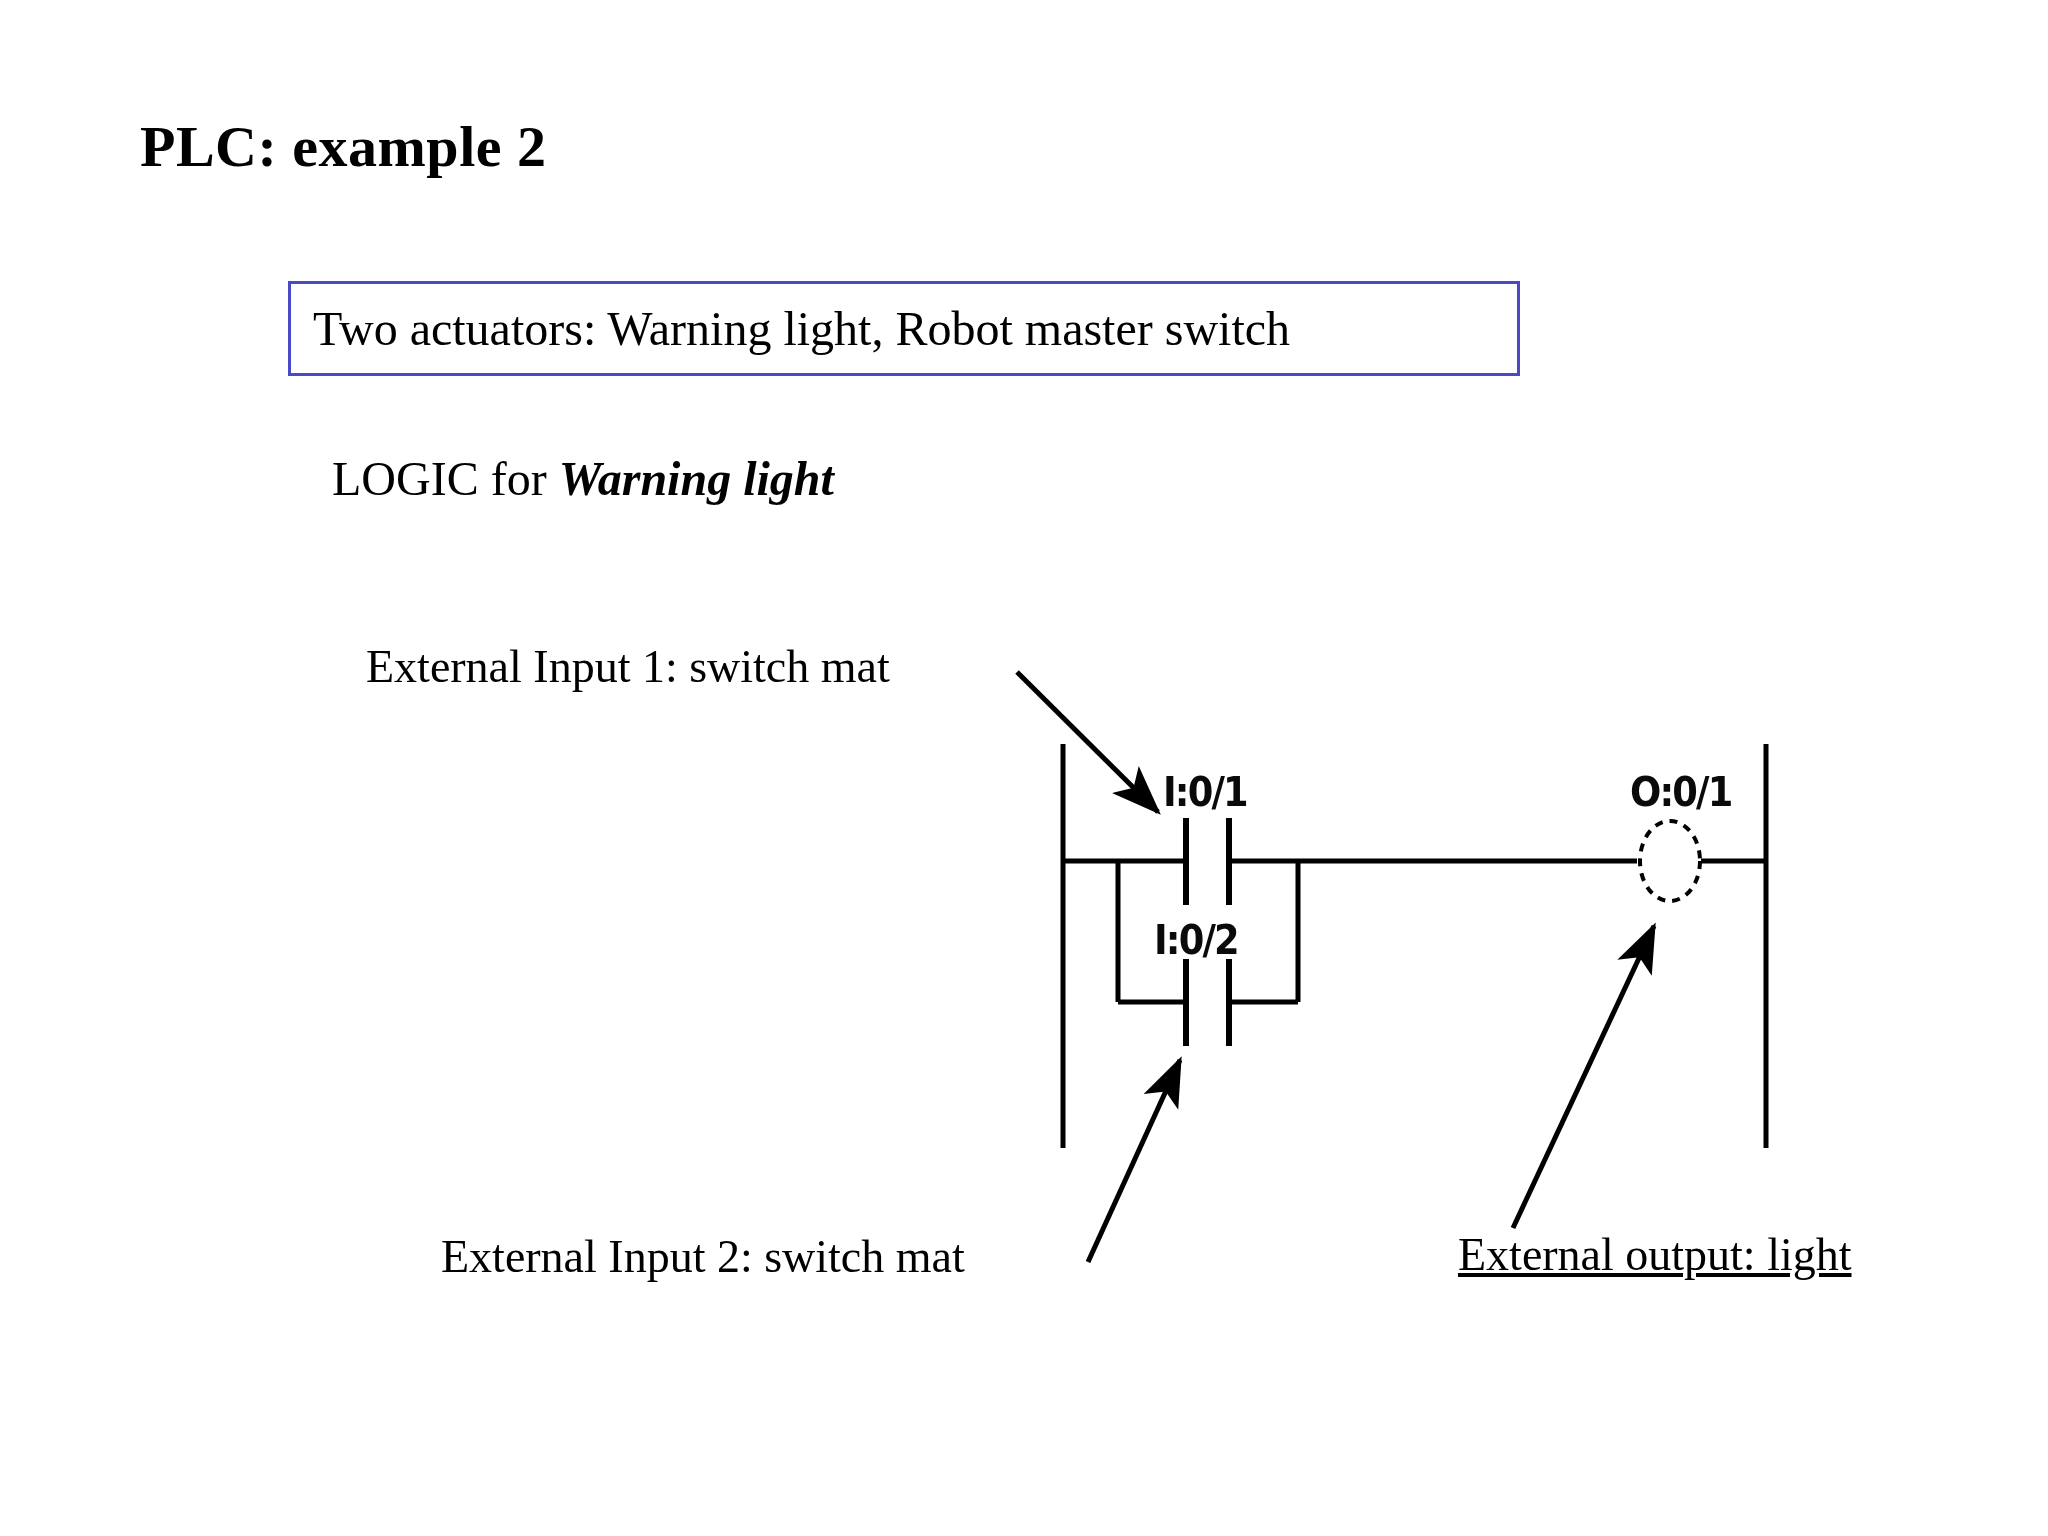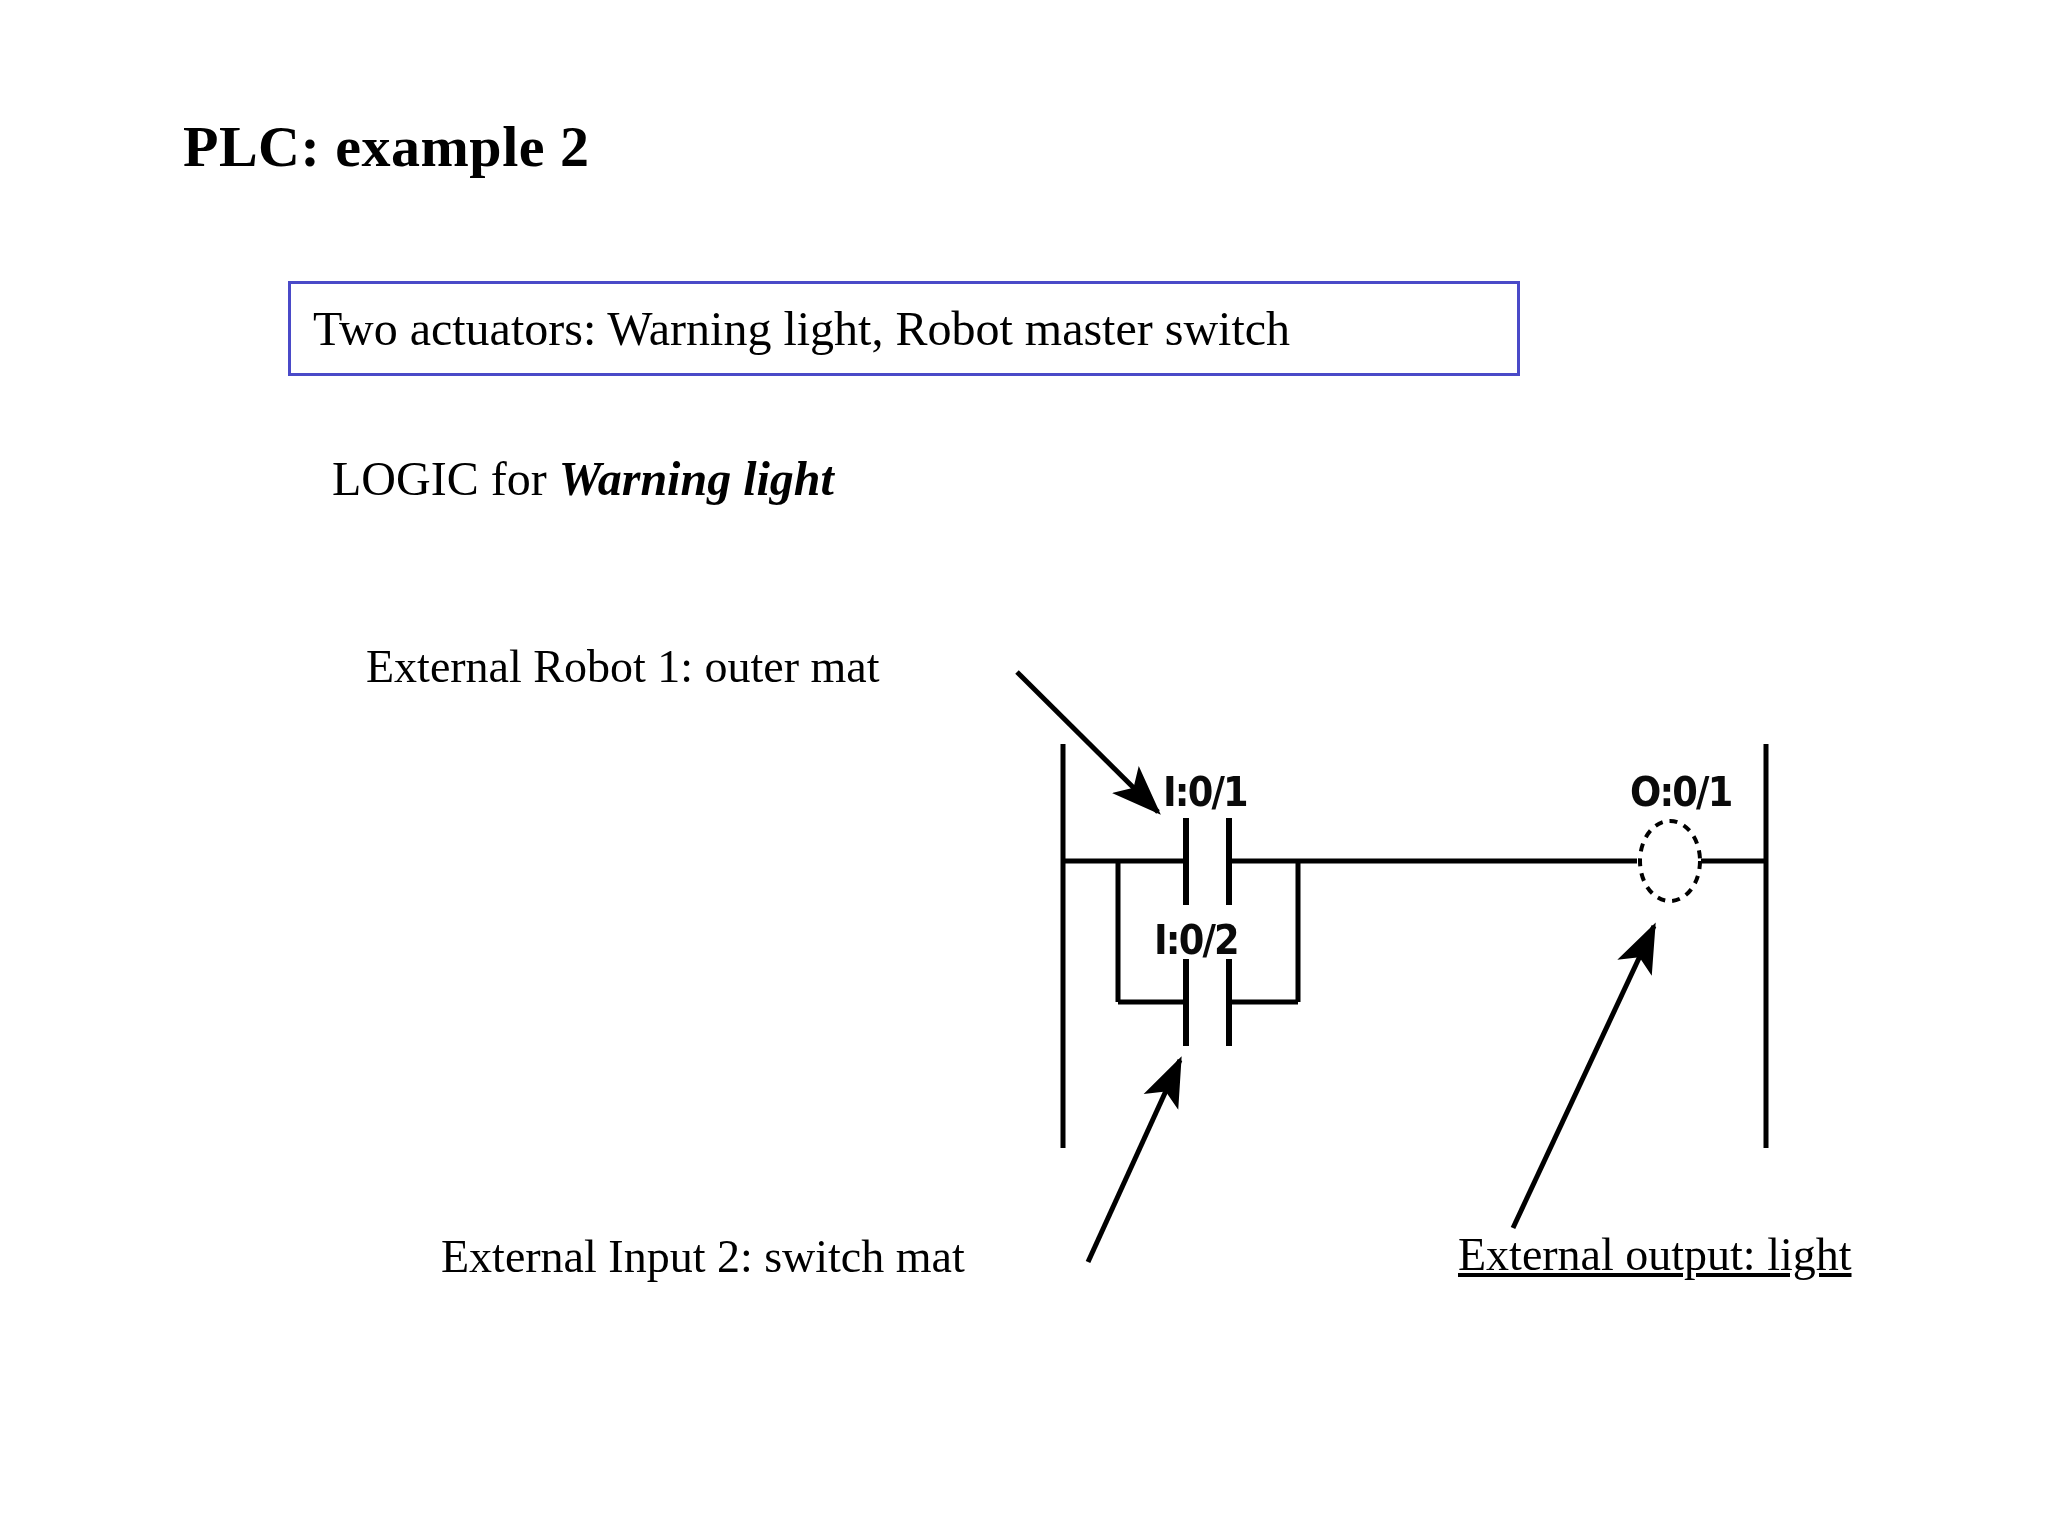--- a/index.html
+++ b/index.html
@@ -23,21 +23,20 @@
   
   #slide-title {
     position: absolute;
     left: 140px;
     top: 118px;
     font-size: 58px;
     font-weight: bold;
     letter-spacing: 0.5px;
     white-space: nowrap;
     line-height: 1;
-    margin-left: 43px;
   }
 
   
   #actuators-box {
     position: absolute;
     left: 288px;
     top: 281px;
     width: 1232px;
     height: 95px;
     box-sizing: border-box;
@@ -113,21 +112,21 @@
   <div id="slide-title">PLC: example 2</div>
 
   <div id="actuators-box" style="border-color: rgb(74, 74, 200);">
     <span id="actuators-box-text">Two actuators: Warning light, Robot master switch</span>
   </div>
 
   <div id="logic-line">
     <span>LOGIC for </span><span class="emph">Warning light</span>
   </div>
 
-  <div class="annotation" id="ann-input1">External Robot 1: outer mat</div>
+  <div class="annotation" id="ann-input1">External Input 1: switch mat</div>
 
   <div class="annotation" id="ann-input2">External Input 2: switch mat</div>
 
   <div class="annotation" id="ann-output">External output: light</div>
 
   <svg id="ladder-svg" viewBox="0 0 2048 1536">
 
     <defs>
       <marker id="arrowhead" markerWidth="11" markerHeight="11" refX="9.2" refY="4" orient="auto" markerUnits="strokeWidth">
         <path d="M0,0.2 L10,4 L0,7.8 L2.3,4 Z" fill="#000000"></path>

